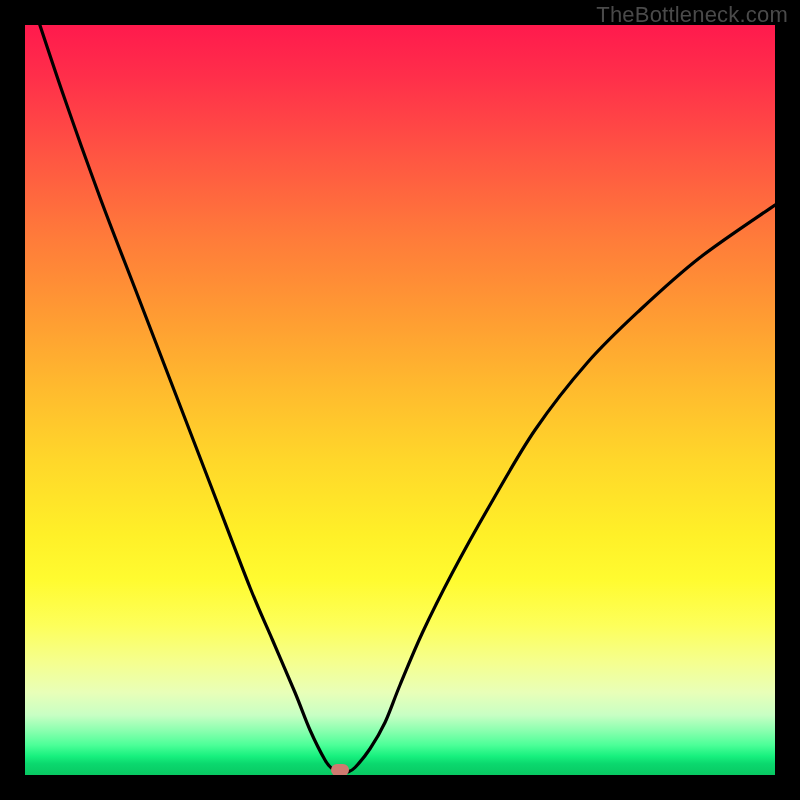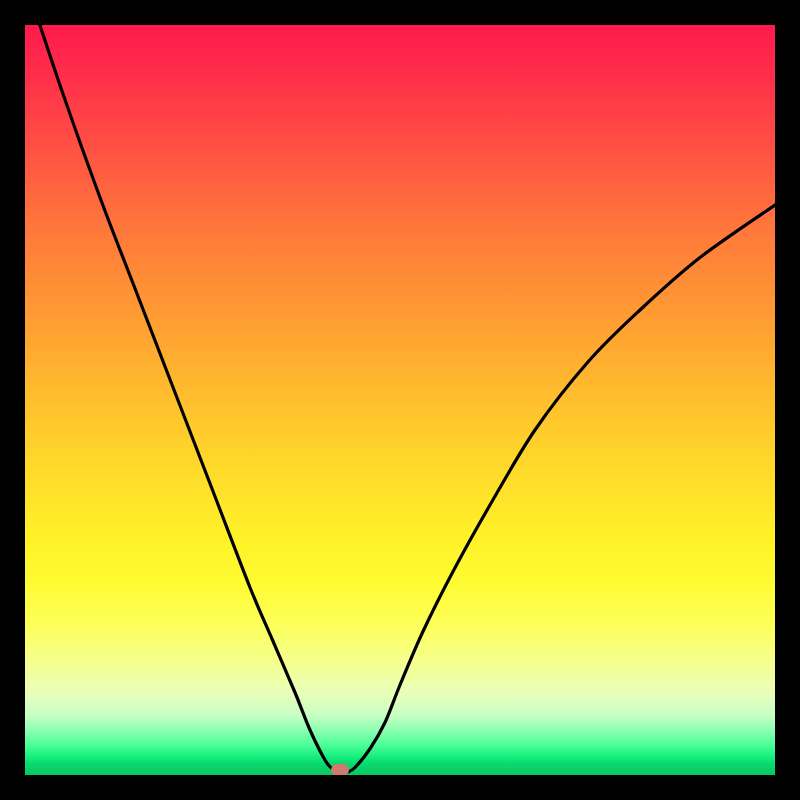--- a/index.html
+++ b/index.html
@@ -79,20 +79,21 @@
     border-radius: 6px;
     background: #cf7a70;
     transform: translate(-50%, -50%);
     z-index: 3;
   }
 </style>
 </head>
 <body>
 <div class="frame">
 
+  <div class="watermark">TheBottleneck.com</div>
 
   <div class="plot-area">
     <div class="gradient"></div>
 
     <svg class="curve" viewBox="0 0 750 750" preserveAspectRatio="none">
       <path id="curve-path" d="M 0.00 -45.00 C 6.25 -26.25, 25.00 31.25, 37.50 67.50 C 50.00 103.75, 62.50 138.75, 75.00 172.50 C 87.50 206.25, 100.00 237.50, 112.50 270.00 C 125.00 302.50, 137.50 335.00, 150.00 367.50 C 162.50 400.00, 175.00 432.50, 187.50 465.00 C 200.00 497.50, 215.00 537.50, 225.00 562.50 C 235.00 587.50, 240.00 597.50, 247.50 615.00 C 255.00 632.50, 263.75 652.50, 270.00 667.50 C 276.25 682.50, 280.00 693.75, 285.00 705.00 C 290.00 716.25, 296.25 728.50, 300.00 735.00 C 303.75 741.50, 305.00 741.88, 307.50 744.00 C 310.00 746.13, 312.50 747.25, 315.00 747.75 C 317.50 748.25, 320.00 747.88, 322.50 747.00 C 325.00 746.13, 326.25 746.38, 330.00 742.50 C 333.75 738.63, 340.00 731.25, 345.00 723.75 C 350.00 716.25, 355.00 708.13, 360.00 697.50 C 365.00 686.88, 368.75 675.00, 375.00 660.00 C 381.25 645.00, 388.75 626.25, 397.50 607.50 C 406.25 588.75, 416.25 568.75, 427.50 547.50 C 438.75 526.25, 451.25 503.75, 465.00 480.00 C 478.75 456.25, 493.75 428.75, 510.00 405.00 C 526.25 381.25, 545.00 357.50, 562.50 337.50 C 580.00 317.50, 596.25 302.50, 615.00 285.00 C 633.75 267.50, 652.50 250.00, 675.00 232.50 C 697.50 215.00, 737.50 188.75, 750.00 180.00"></path>
     </svg>
 
     <div class="marker" id="min-marker" style="left: 315px; top: 745px;"></div>
   </div>

